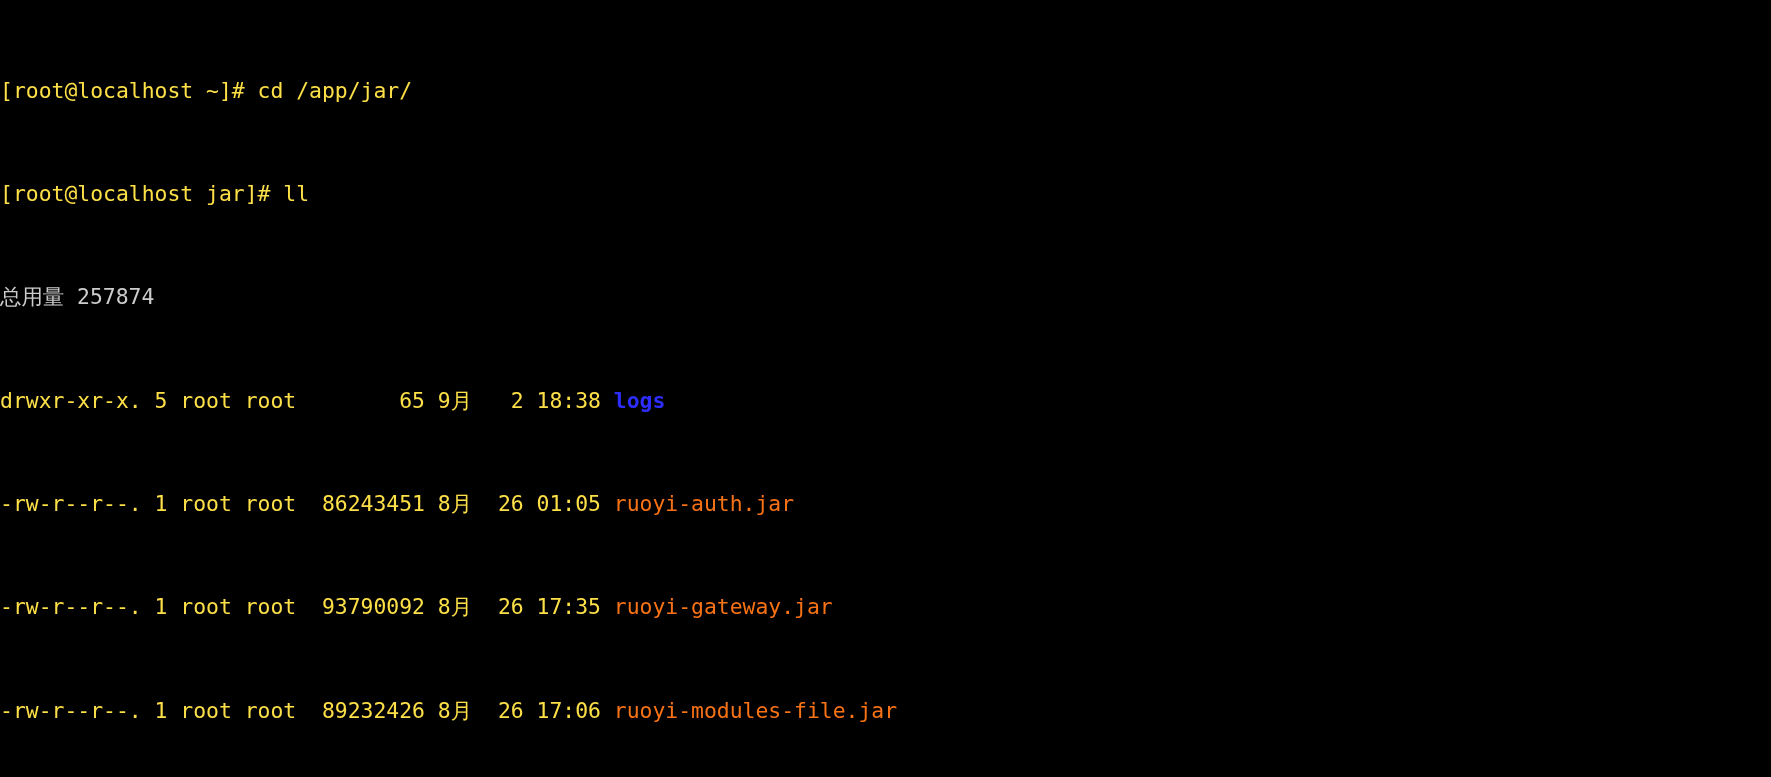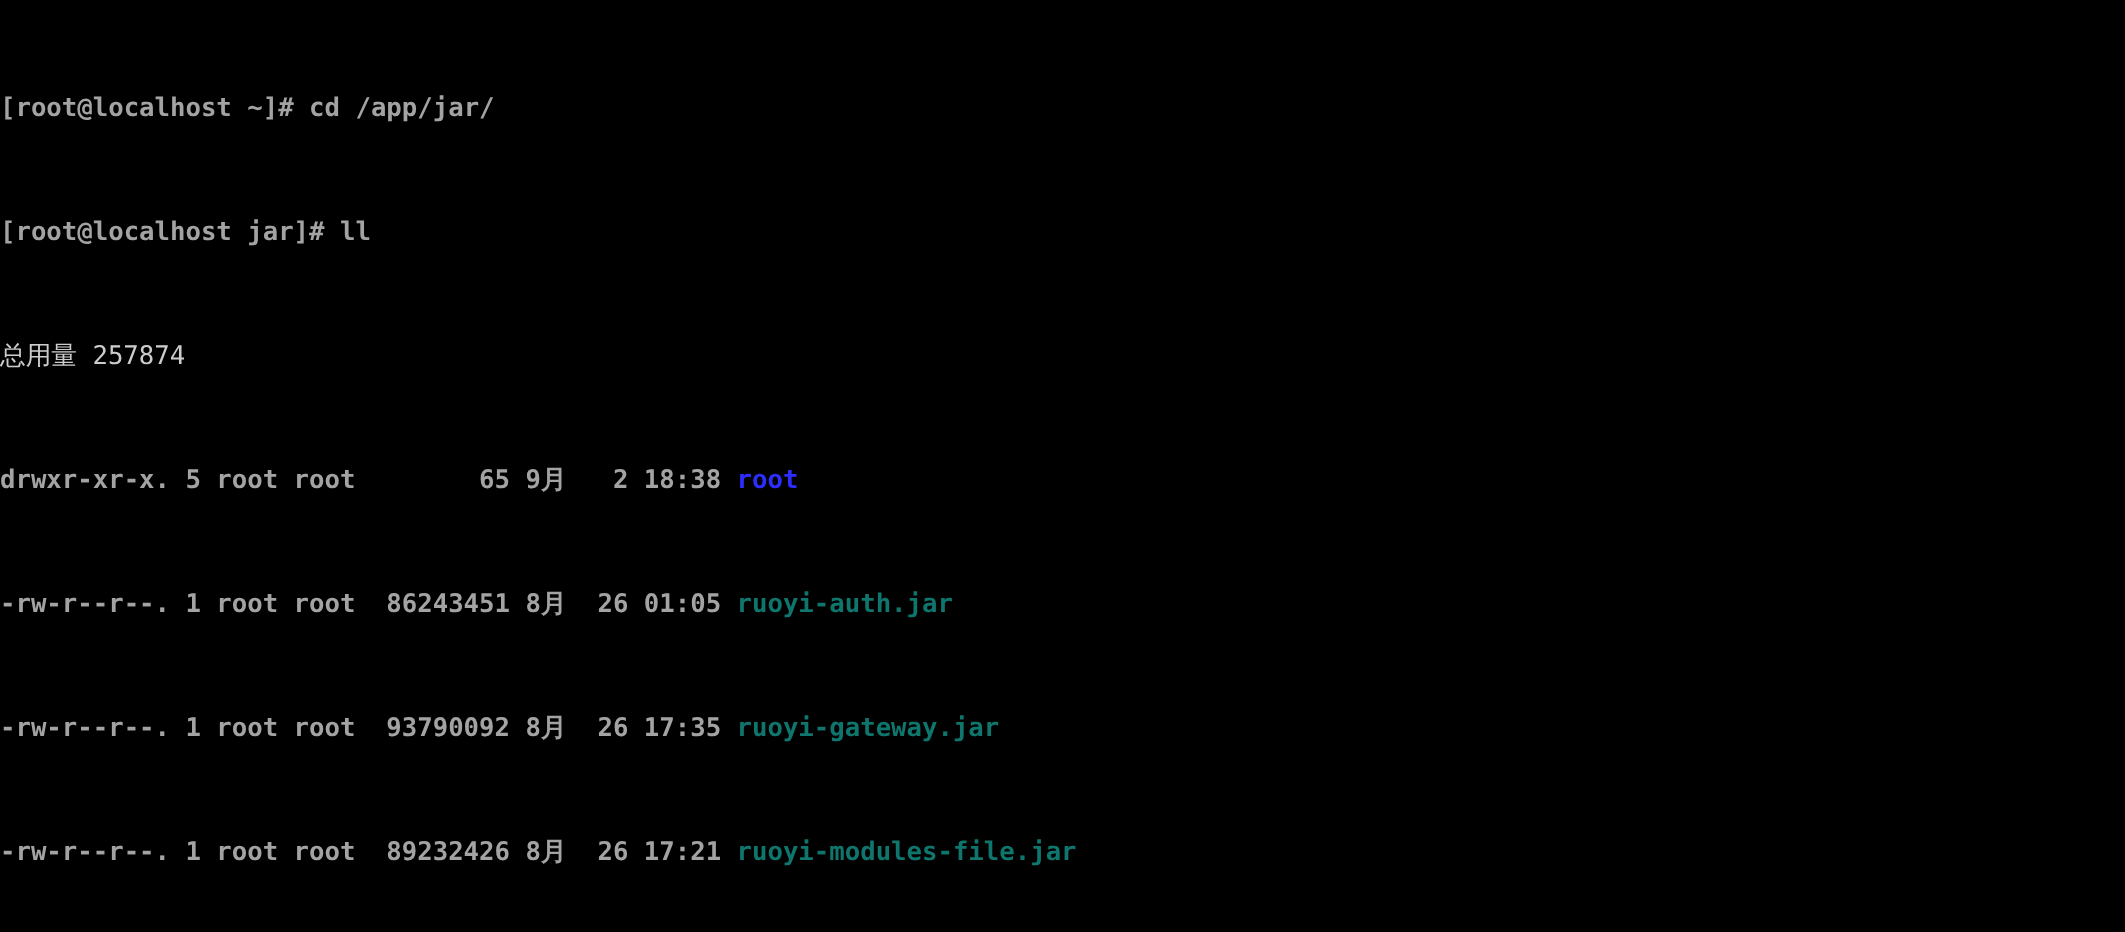--- a/index.html
+++ b/index.html
@@ -25,42 +25,42 @@
     padding: 0;
     box-sizing: border-box;
     overflow: hidden;
   }
   .line {
     white-space: pre;
     height: 25.85px;
     display: block;
   }
   .seg { white-space: pre; }
-  .c-default { color: #a3a3a3; font-weight: bold; }
+  .c-default { color: #fde047; }
   .c-dir { color: #2d2dff; font-weight: bold; }
-  .c-archive { color: #0f766e; font-weight: bold; }
+  .c-archive { color: #f97316; font-weight: normal; }
 </style>
 </head>
 <body>
 
 <div id="terminal">
 
   <div class="line"><span class="seg c-default">[root@localhost ~]# </span><span class="seg c-default">cd /app/jar/</span></div>
 
   <div class="line"><span class="seg c-default">[root@localhost jar]# </span><span class="seg c-default">ll</span></div>
 
   <div class="line">总用量 257874</div>
 
-  <div class="line"><span class="seg c-default">drwxr-xr-x. 5 root root        65 9月   2 18:38 </span><span class="seg c-dir">root</span></div>
+  <div class="line"><span class="seg c-default">drwxr-xr-x. 5 root root        65 9月   2 18:38 </span><span class="seg c-dir">logs</span></div>
 
   <div class="line"><span class="seg c-default">-rw-r--r--. 1 root root  86243451 8月  26 01:05 </span><span class="seg c-archive">ruoyi-auth.jar</span></div>
 
   <div class="line"><span class="seg c-default">-rw-r--r--. 1 root root  93790092 8月  26 17:35 </span><span class="seg c-archive">ruoyi-gateway.jar</span></div>
 
-  <div class="line"><span class="seg c-default">-rw-r--r--. 1 root root  89232426 8月  26 17:21 </span><span class="seg c-archive">ruoyi-modules-file.jar</span></div>
+  <div class="line"><span class="seg c-default">-rw-r--r--. 1 root root  89232426 8月  26 17:06 </span><span class="seg c-archive">ruoyi-modules-file.jar</span></div>
 
   
 
   
 
   
 
   
 
   

